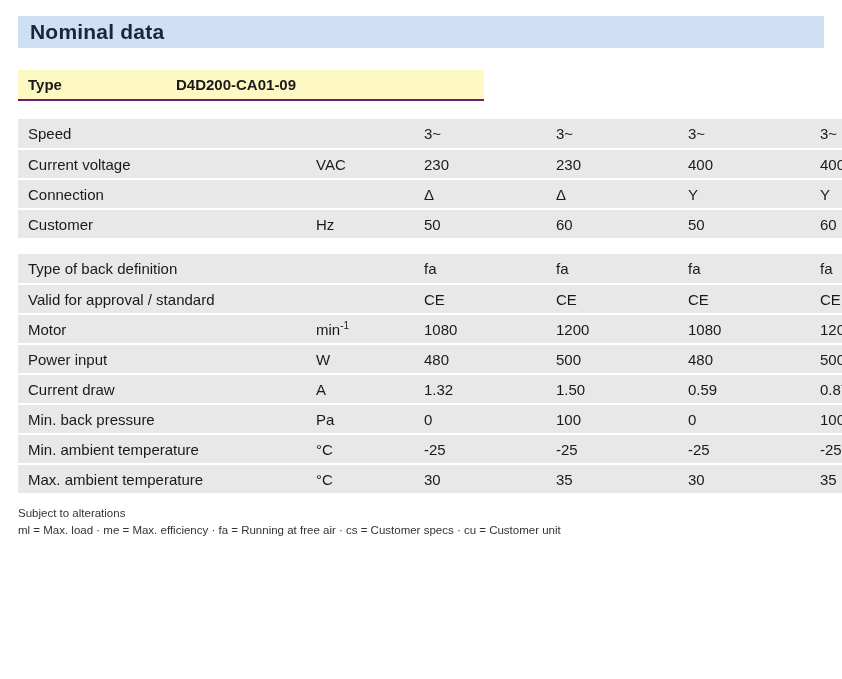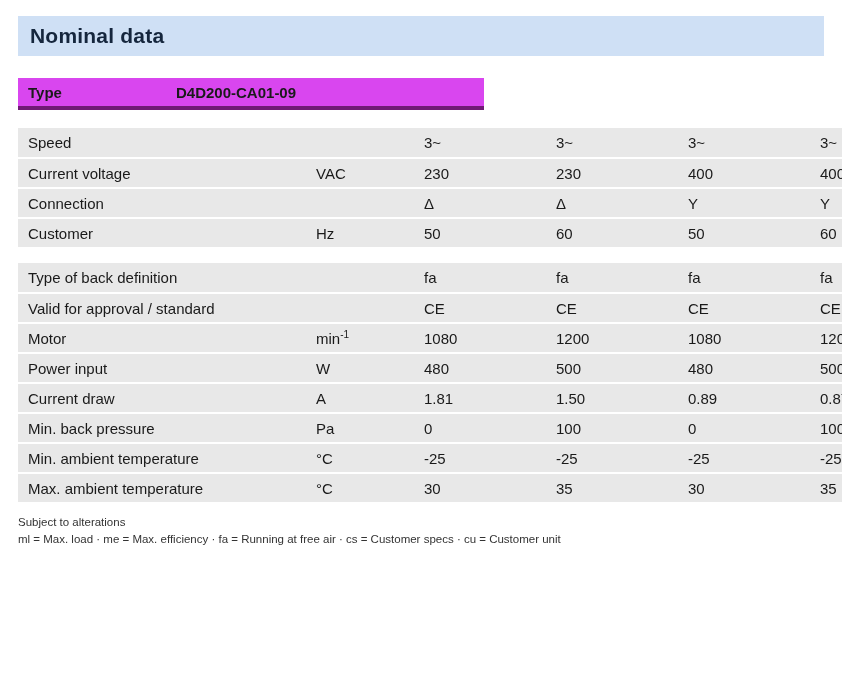--- a/index.html
+++ b/index.html
@@ -17,21 +17,21 @@
   .page {
     position: relative;
     width: 842px;
     height: 679px;
     box-sizing: border-box;
     padding: 0 18px;
   }
   
   .banner {
     margin-top: 16px;
-    height: 40px;
+    height: 32px;
     background: #cfe0f5;
     display: flex;
     align-items: center;
     padding-left: 12px;
     box-sizing: border-box;
   }
   .banner-title {
     font-size: 21px;
     font-weight: bold;
     color: #15263d;
@@ -41,25 +41,25 @@
   .id-table {
     margin-top: 22px;
     border-collapse: collapse;
     width: 466px;
     table-layout: fixed;
   }
   .id-table tr {
     height: 30px;
   }
   .id-table td {
-    background: #d946ef;
+    background: #fef9c3;
     padding: 0 10px;
     font-size: 15px;
     font-weight: bold;
-    border-bottom: 4px solid #701a75;
+    border-bottom: 2px solid #701a75;
     vertical-align: middle;
     white-space: nowrap;
   }
   .id-table td.id-label {
     width: 128px;
   }
   
   .data-table {
     border-collapse: collapse;
     table-layout: fixed;
@@ -178,23 +178,23 @@
         <td class="col-param">Power input</td>
         <td class="col-unit">W</td>
         <td class="col-val">480</td>
         <td class="col-val">500</td>
         <td class="col-val">480</td>
         <td class="col-val">500</td>
       </tr>
       <tr>
         <td class="col-param">Current draw</td>
         <td class="col-unit">A</td>
-        <td class="col-val">1.81</td>
+        <td class="col-val">1.32</td>
         <td class="col-val">1.50</td>
-        <td class="col-val">0.89</td>
+        <td class="col-val">0.59</td>
         <td class="col-val">0.87</td>
       </tr>
       <tr>
         <td class="col-param">Min. back pressure</td>
         <td class="col-unit">Pa</td>
         <td class="col-val">0</td>
         <td class="col-val">100</td>
         <td class="col-val">0</td>
         <td class="col-val">100</td>
       </tr>

